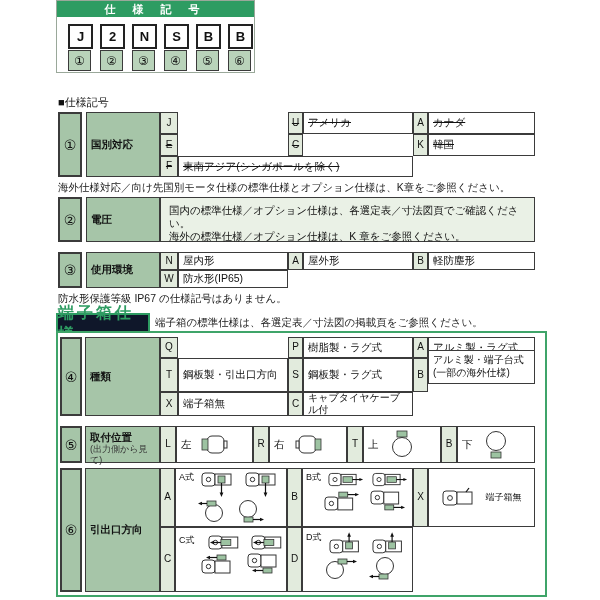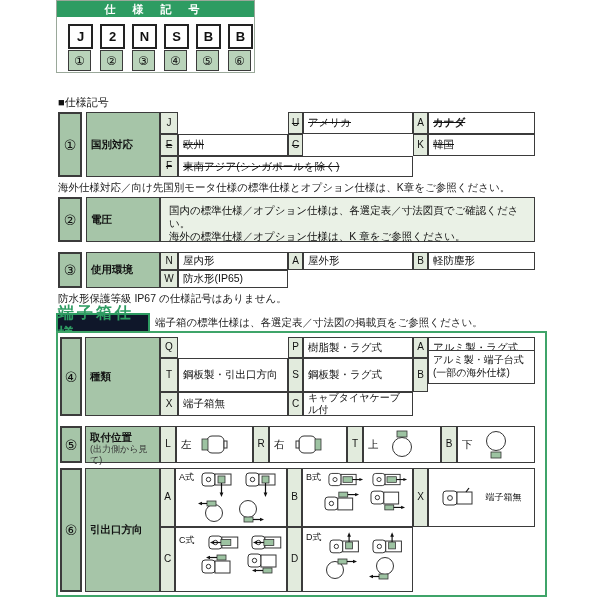--- a/index.html
+++ b/index.html
@@ -58,27 +58,24 @@
   <div class="heading" style="left:58px;top:95px;">■仕様記号</div>
 
   <div class="numbox" style="left:58px;top:112px;width:24px;height:65px;">①</div>
   <div class="cell glabel" style="left:86px;top:112px;width:74px;height:65px;">国別対応</div>
   <div class="cell code" style="left:160px;top:112px;width:18px;height:22px;">J</div>
   <div class="cell code strike" style="left:288px;top:112px;width:15px;height:22px;">U</div>
   <div class="cell" style="left:303px;top:112px;width:110px;height:22px;">
       <span class="strike">アメリカ</span>
     </div>
   <div class="cell code" style="left:413px;top:112px;width:15px;height:22px;">A</div>
-  <div class="cell" style="left:428px;top:112px;width:107px;height:22px;font-weight:bold;">
+  <div class="cell" style="left:428px;top:112px;width:107px;height:22px;">
       <span class="strike">カナダ</span>
     </div>
   <div class="cell code strike" style="left:160px;top:134px;width:18px;height:22px;">E</div>
-  <div class="cell" style="left:178px;top:134px;width:110px;height:22px;">
-      <span class="strike">欧州</span>
-    </div>
   <div class="cell code strike" style="left:288px;top:134px;width:15px;height:22px;">C</div>
   <div class="cell code" style="left:413px;top:134px;width:15px;height:22px;">K</div>
   <div class="cell" style="left:428px;top:134px;width:107px;height:22px;">
       <span class="strike">韓国</span>
     </div>
   <div class="cell code strike" style="left:160px;top:156px;width:18px;height:21px;">F</div>
   <div class="cell" style="left:178px;top:156px;width:235px;height:21px;">
       <span class="strike">東南アジア(シンガポールを除く)</span>
     </div>
   <div class="note" style="left:58px;top:181px;">海外仕様対応／向け先国別モータ仕様の標準仕様とオプション仕様は、K章をご参照ください。</div>

